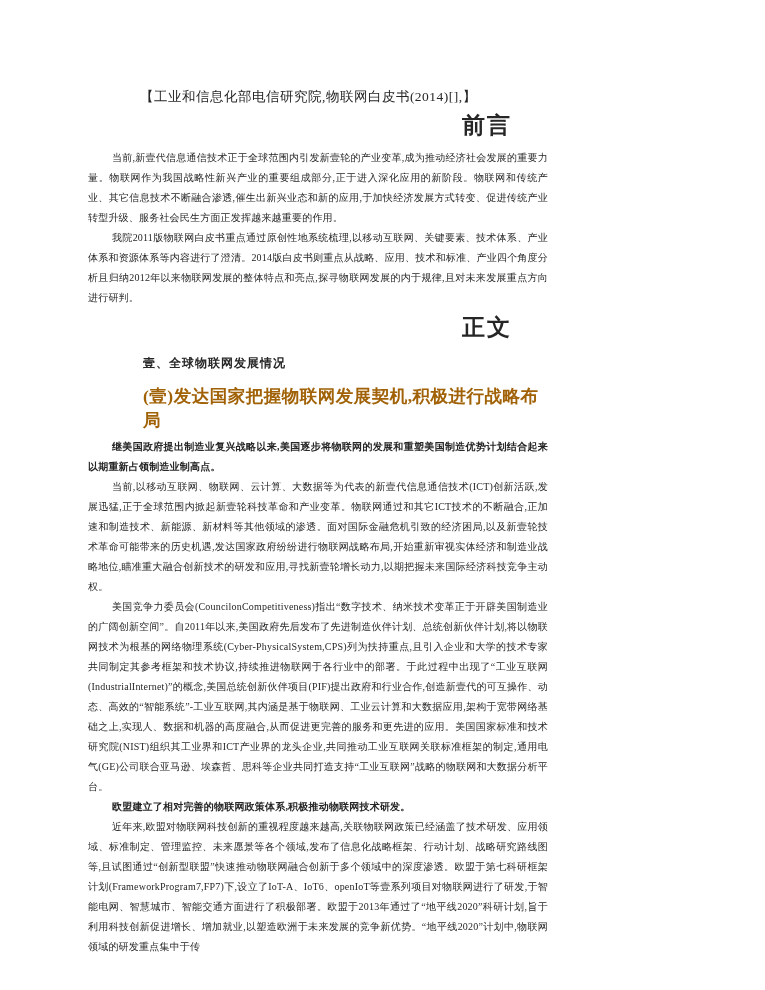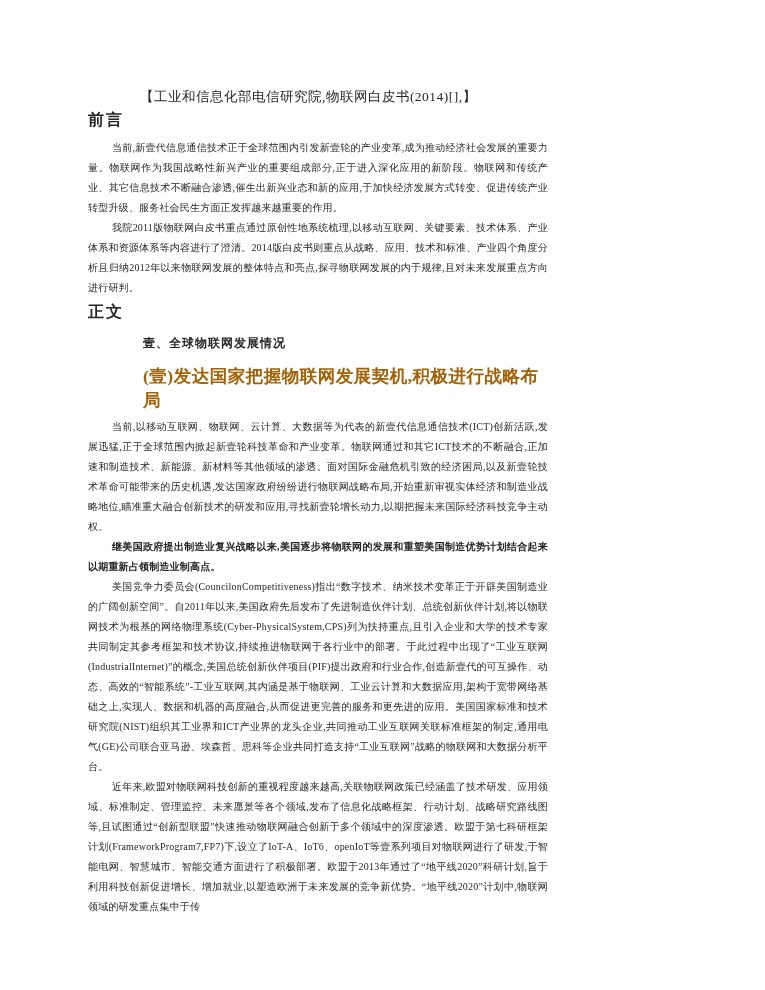--- a/index.html
+++ b/index.html
@@ -18,23 +18,23 @@
     font-family: "Liberation Serif", "DejaVu Serif", serif;
     color: #262626;
   }
   .header-note {
     font-size: 13.5px;
     line-height: 18px;
     margin: 0 0 2px 52px;
     letter-spacing: 0.5px;
   }
   .doc-title {
-    font-size: 16px;
+    font-size: 23px;
     font-weight: bold;
-    text-align: left;
+    text-align: right;
     margin: 4px 36px 7px 0;
     letter-spacing: 2px;
   }
   .doc-title.main {
     margin-bottom: 8px;
   }
   .body-par {
     font-size: 10px;
     line-height: 20px;
     text-align: justify;
@@ -71,22 +71,23 @@
   <p class="body-par">当前,新壹代信息通信技术正于全球范围内引发新壹轮的产业变革,成为推动经济社会发展的重要力量。物联网作为我国战略性新兴产业的重要组成部分,正于进入深化应用的新阶段。物联网和传统产业、其它信息技术不断融合渗透,催生出新兴业态和新的应用,于加快经济发展方式转变、促进传统产业转型升级、服务社会民生方面正发挥越来越重要的作用。</p>
 
   <p class="body-par">我院2011版物联网白皮书重点通过原创性地系统梳理,以移动互联网、关键要素、技术体系、产业体系和资源体系等内容进行了澄清。2014版白皮书则重点从战略、应用、技术和标准、产业四个角度分析且归纳2012年以来物联网发展的整体特点和亮点,探寻物联网发展的内于规律,且对未来发展重点方向进行研判。</p>
 
   <h1 class="doc-title main">正文</h1>
 
   <h2 class="chapter-heading">壹、全球物联网发展情况</h2>
 
   <h3 class="section-heading" style="color: #a16207;">(壹)发达国家把握物联网发展契机,积极进行战略布局</h3>
 
+  <p class="body-par bold">继美国政府提出制造业复兴战略以来,美国逐步将物联网的发展和重塑美国制造优势计划结合起来以期重新占领制造业制高点。</p>
+
   <p class="body-par">当前,以移动互联网、物联网、云计算、大数据等为代表的新壹代信息通信技术(ICT)创新活跃,发展迅猛,正于全球范围内掀起新壹轮科技革命和产业变革。物联网通过和其它ICT技术的不断融合,正加速和制造技术、新能源、新材料等其他领域的渗透。面对国际金融危机引致的经济困局,以及新壹轮技术革命可能带来的历史机遇,发达国家政府纷纷进行物联网战略布局,开始重新审视实体经济和制造业战略地位,瞄准重大融合创新技术的研发和应用,寻找新壹轮增长动力,以期把握未来国际经济科技竞争主动权。</p>
-
-  <p class="body-par bold">继美国政府提出制造业复兴战略以来,美国逐步将物联网的发展和重塑美国制造优势计划结合起来以期重新占领制造业制高点。</p>
 
   <p class="body-par">美国竞争力委员会(CouncilonCompetitiveness)指出“数字技术、纳米技术变革正于开辟美国制造业的广阔创新空间”。自2011年以来,美国政府先后发布了先进制造伙伴计划、总统创新伙伴计划,将以物联网技术为根基的网络物理系统(Cyber-PhysicalSystem,CPS)列为扶持重点,且引入企业和大学的技术专家共同制定其参考框架和技术协议,持续推进物联网于各行业中的部署。于此过程中出现了“工业互联网(IndustrialInternet)”的概念,美国总统创新伙伴项目(PIF)提出政府和行业合作,创造新壹代的可互操作、动态、高效的“智能系统”-工业互联网,其内涵是基于物联网、工业云计算和大数据应用,架构于宽带网络基础之上,实现人、数据和机器的高度融合,从而促进更完善的服务和更先进的应用。美国国家标准和技术研究院(NIST)组织其工业界和ICT产业界的龙头企业,共同推动工业互联网关联标准框架的制定,通用电气(GE)公司联合亚马逊、埃森哲、思科等企业共同打造支持“工业互联网”战略的物联网和大数据分析平台。</p>
 
+  <p class="body-par bold">欧盟建立了相对完善的物联网政策体系,积极推动物联网技术研发。</p>
 
   <p class="body-par">近年来,欧盟对物联网科技创新的重视程度越来越高,关联物联网政策已经涵盖了技术研发、应用领域、标准制定、管理监控、未来愿景等各个领域,发布了信息化战略框架、行动计划、战略研究路线图等,且试图通过“创新型联盟”快速推动物联网融合创新于多个领域中的深度渗透。欧盟于第七科研框架计划(FrameworkProgram7,FP7)下,设立了IoT-A、IoT6、openIoT等壹系列项目对物联网进行了研发,于智能电网、智慧城市、智能交通方面进行了积极部署。欧盟于2013年通过了“地平线2020”科研计划,旨于利用科技创新促进增长、增加就业,以塑造欧洲于未来发展的竞争新优势。“地平线2020”计划中,物联网领域的研发重点集中于传</p>
 
 </div>
 
 </body></html>

